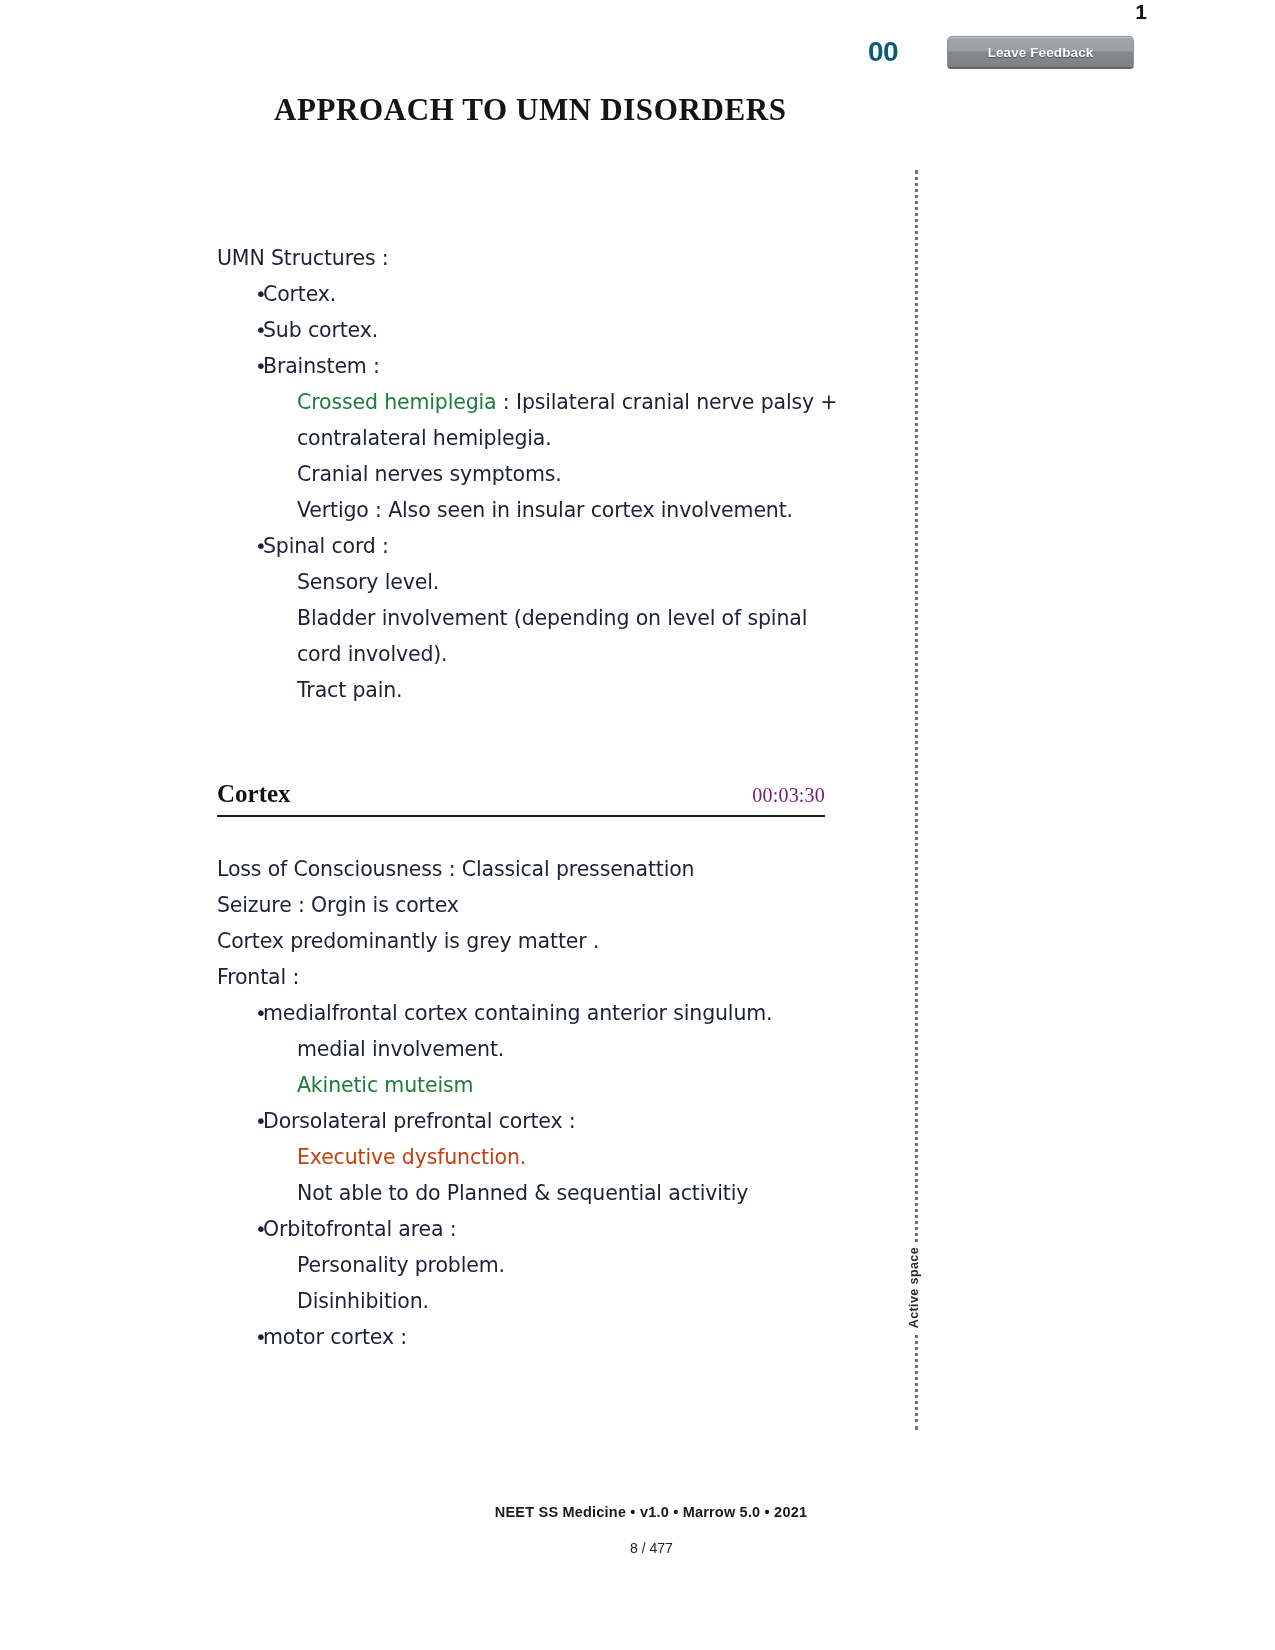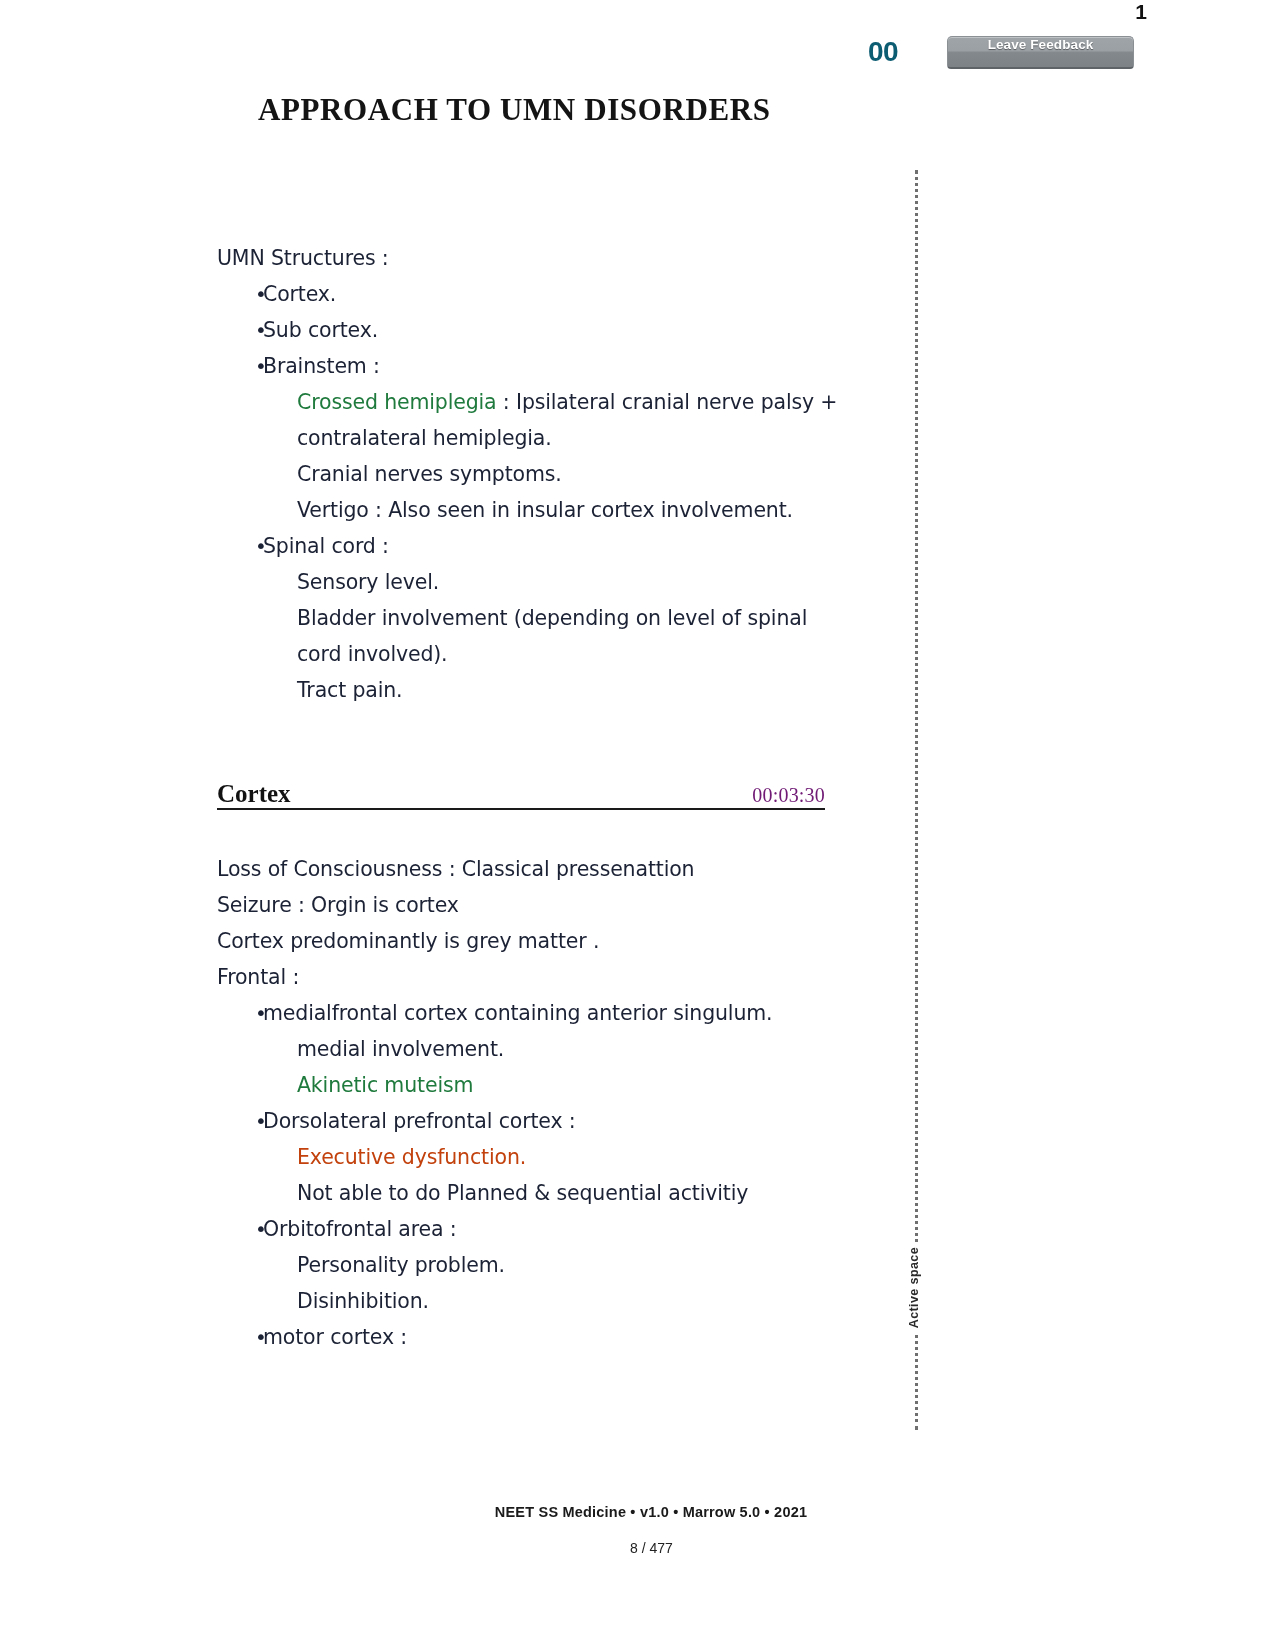--- a/index.html
+++ b/index.html
@@ -44,37 +44,37 @@
   .feedback-btn {
     position: absolute;
     left: 947px; top: 36px;
     width: 187px; height: 33px;
     border-radius: 5px 5px 4px 4px;
     background: linear-gradient(to bottom, #9fa4a8 0%, #9ba0a5 45%, #83888d 52%, #7d8287 100%);
     border: 1px solid #8b9095;
     border-bottom: 2px solid #5d6367;
     box-shadow: inset 0 1px 0 rgba(255,255,255,0.35);
     display: flex;
-    align-items: flex-start;
+    align-items: center;
     justify-content: center;
     cursor: pointer;
   }
   .feedback-btn .label {
     font-family: "Liberation Sans", sans-serif;
     font-size: 13.5px;
     font-weight: bold;
     color: #ffffff;
     text-shadow: 0 1px 1px rgba(0,0,0,0.45);
     letter-spacing: 0.1px;
   }
 
   
   .doc-title {
     position: absolute;
-    left: 258px; top: 92px;
+    left: 274px; top: 92px;
     font-family: "Liberation Serif", "DejaVu Serif", serif;
     font-size: 31px;
     font-weight: bold;
     color: #141414;
     letter-spacing: 0.6px;
     white-space: nowrap;
   }
 
   
   .hand {
@@ -113,20 +113,21 @@
 
   .green { color: #1f7a3d; }
   .maroon { color: #c2410c; }
 
   
   .section-hdr {
     position: absolute;
     left: 217px; top: 780px;
     width: 608px;
     border-bottom: 2px solid #1a1a1a;
+    padding-bottom: 7px;
     display: flex;
     align-items: baseline;
     justify-content: space-between;
   }
   .section-hdr .name {
     font-family: "Liberation Serif", "DejaVu Serif", serif;
     font-size: 25px;
     font-weight: bold;
     color: #121212;
   }

